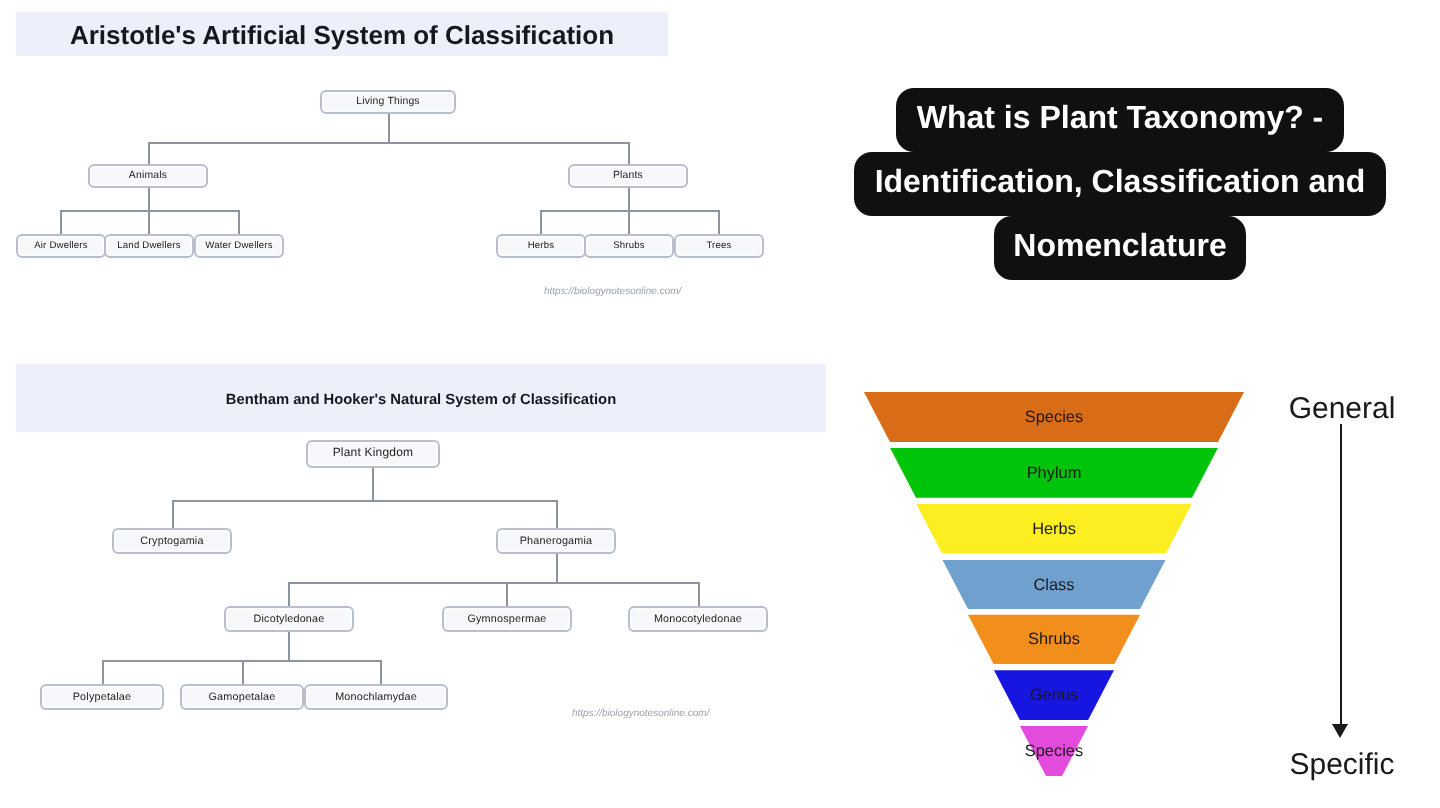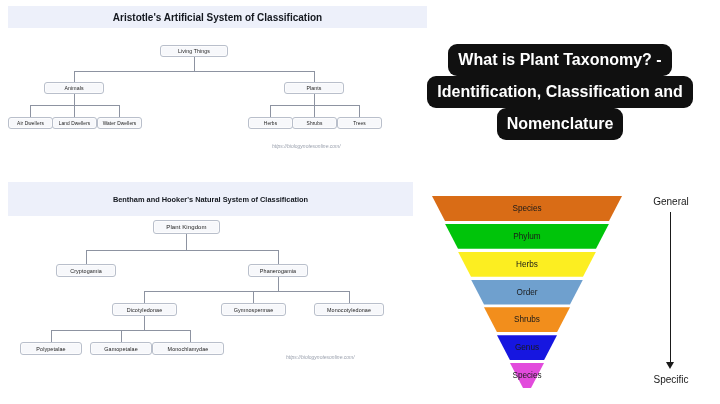--- a/index.html
+++ b/index.html
@@ -41,21 +41,21 @@
   }
   .watermark{
     position:absolute;
     color:#9aa0ad;
     font-style:italic;
     white-space:nowrap;
   }
 
   
   #diagram-artificial{left:8px;top:6px;width:405px;height:150px;}
-  #diagram-artificial .card-title{width:419px;height:22px;font-size:10px;}
+  #diagram-artificial .card-title{width:326px;height:22px;font-size:13px;}
 
   
   #diagram-natural{left:8px;top:182px;width:405px;height:196px;}
   #diagram-natural .card-title{width:405px;height:34px;font-size:7.4px;}
 
   
   #headline{
     position:absolute;
     left:404px;top:44px;width:312px;
     display:flex;flex-direction:column;align-items:center;
@@ -84,21 +84,21 @@
     font-size:8.2px;
     box-sizing:border-box;
   }
   .band span{position:relative;z-index:2;pointer-events:none;}
   .band .shape{position:absolute;inset:0;z-index:1;}
 
   
   #axis{position:absolute;left:636px;top:196px;width:70px;height:192px;}
   #axis .axis-label{
     position:absolute;left:0;width:70px;text-align:center;
-    font-size:10px;color:#1a1a1a;
+    font-size:15px;color:#1a1a1a;
   }
   #axis .axis-line{position:absolute;left:34px;width:1px;background:#1a1a1a;}
   #axis .axis-head{
     position:absolute;left:30px;width:0;height:0;
     border-left:4.5px solid transparent;
     border-right:4.5px solid transparent;
     border-top:7px solid #1a1a1a;
   }
 </style>
 </head>
@@ -192,21 +192,21 @@
       <div class="band" style="top: 27.8333px; width: 190px; height: 25px;">
         <div class="shape" style="background: rgb(0, 196, 10); clip-path: polygon(13px 0px, 177px 0px, 164px 100%, 26px 100%);"></div>
         <span>Phylum</span>
       </div>
       <div class="band" style="top: 55.6667px; width: 190px; height: 25px;">
         <div class="shape" style="background: rgb(252, 238, 33); clip-path: polygon(26px 0px, 164px 0px, 151px 100%, 39px 100%);"></div>
         <span>Herbs</span>
       </div>
       <div class="band" style="top: 83.5px; width: 190px; height: 25px;">
         <div class="shape" style="background: rgb(111, 160, 206); clip-path: polygon(39px 0px, 151px 0px, 138px 100%, 52px 100%);"></div>
-        <span>Order</span>
+        <span>Class</span>
       </div>
       <div class="band" style="top: 111.333px; width: 190px; height: 25px;">
         <div class="shape" style="background: rgb(242, 142, 28); clip-path: polygon(52px 0px, 138px 0px, 125px 100%, 65px 100%);"></div>
         <span>Shrubs</span>
       </div>
       <div class="band" style="top: 139.167px; width: 190px; height: 25px;">
         <div class="shape" style="background: rgb(22, 22, 224); clip-path: polygon(65px 0px, 125px 0px, 112px 100%, 78px 100%);"></div>
         <span>Genus</span>
       </div>
       <div class="band" style="top: 167px; width: 190px; height: 25px;">

